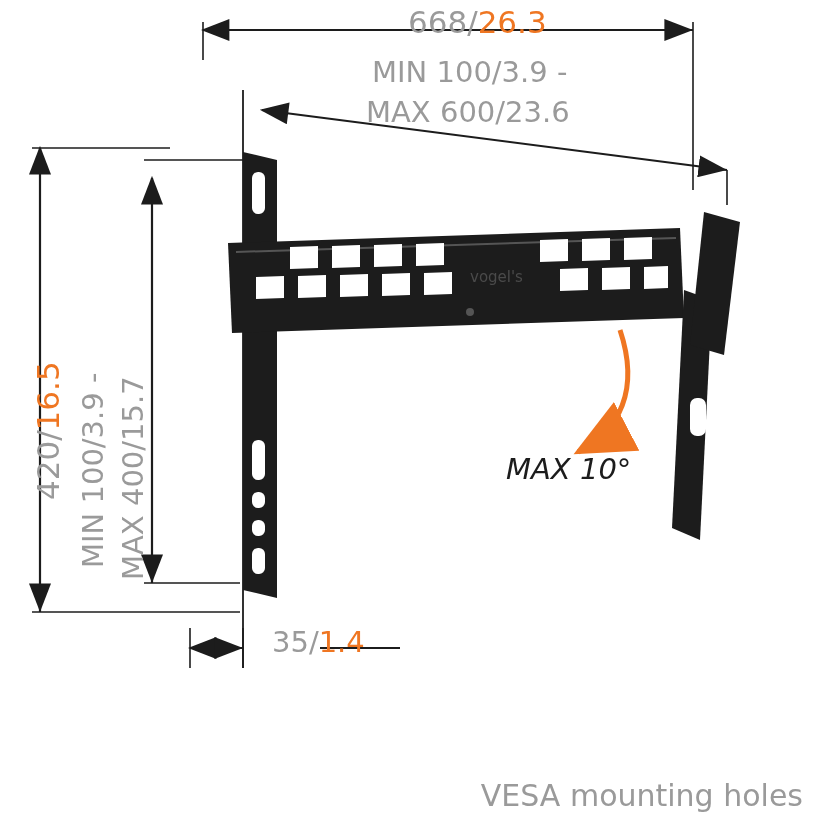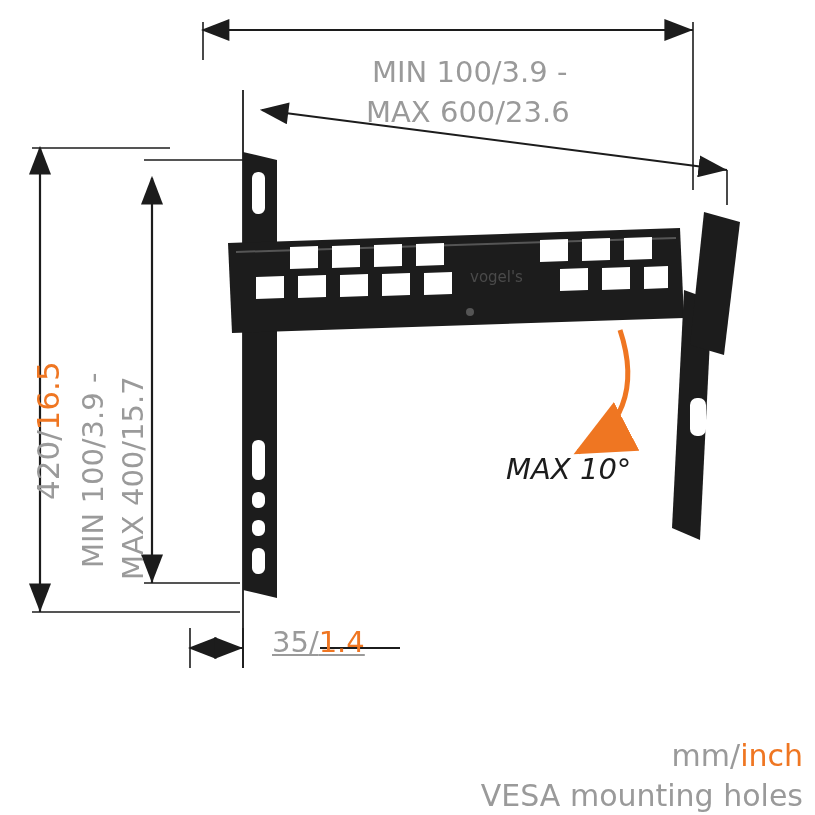--- a/index.html
+++ b/index.html
@@ -130,47 +130,47 @@
       <path d="M684,290 L712,300 L700,540 L672,528 Z" fill="#1c1c1c"></path>
       <path d="M704,212 L740,222 L724,355 L690,345 Z" fill="#1c1c1c"></path>
       <rect x="690" y="398" width="16" height="38" rx="7" fill="#ffffff"></rect>
     </g>
 
     <g>
       <path d="M620,330 C640,390 620,430 578,452" stroke="#ef7622" stroke-width="5" fill="none" marker-end="url(#arrOrange)"></path>
     </g>
   </svg>
 
+  <div class="lbl big" style="left:408px; top:4px;">
+    <span class="mm">668/</span><span class="inch">26.3</span>
+  </div>
 
   <div class="lbl med" style="left:372px; top:55px;">
     <span>MIN 100/3.9 -</span>
   </div>
   <div class="lbl med" style="left:366px; top:95px;text-align:center;">
     <span>MAX 600/23.6</span>
   </div>
 
   <div class="lbl big vert" style="left:30px; top:500px; transform: rotate(-90deg);">
     <span class="mm">420/</span><span class="inch">16.5</span>
   </div>
 
   <div class="lbl med vert" style="left:76px; top:568px; transform: rotate(-90deg);">
     <span>MIN 100/3.9 -</span>
   </div>
   <div class="lbl med vert" style="left:116px; top:580px; transform: rotate(-90deg);">
     <span>MAX 400/15.7</span>
   </div>
 
-  <div class="lbl med" style="left:272px; top:625px;text-decoration:underline;">
+  <div class="lbl med" style="left:272px; top:625px;">
     <span class="mm">35/</span><span class="inch">1.4</span>
   </div>
 
   <div class="tilt" style="position:absolute; left:506px; top:452px;">
     <span>MAX 10°</span>
   </div>
 
-  <div class="lbl foot" style="right:12px; top:738px;">
-    <span class="mm">mm/</span><span class="inch">inch</span>
-  </div>
   <div class="lbl foot" style="right:12px; top:778px;">
     <span>VESA mounting holes</span>
   </div>
 
 </div>
 
 </body></html>

